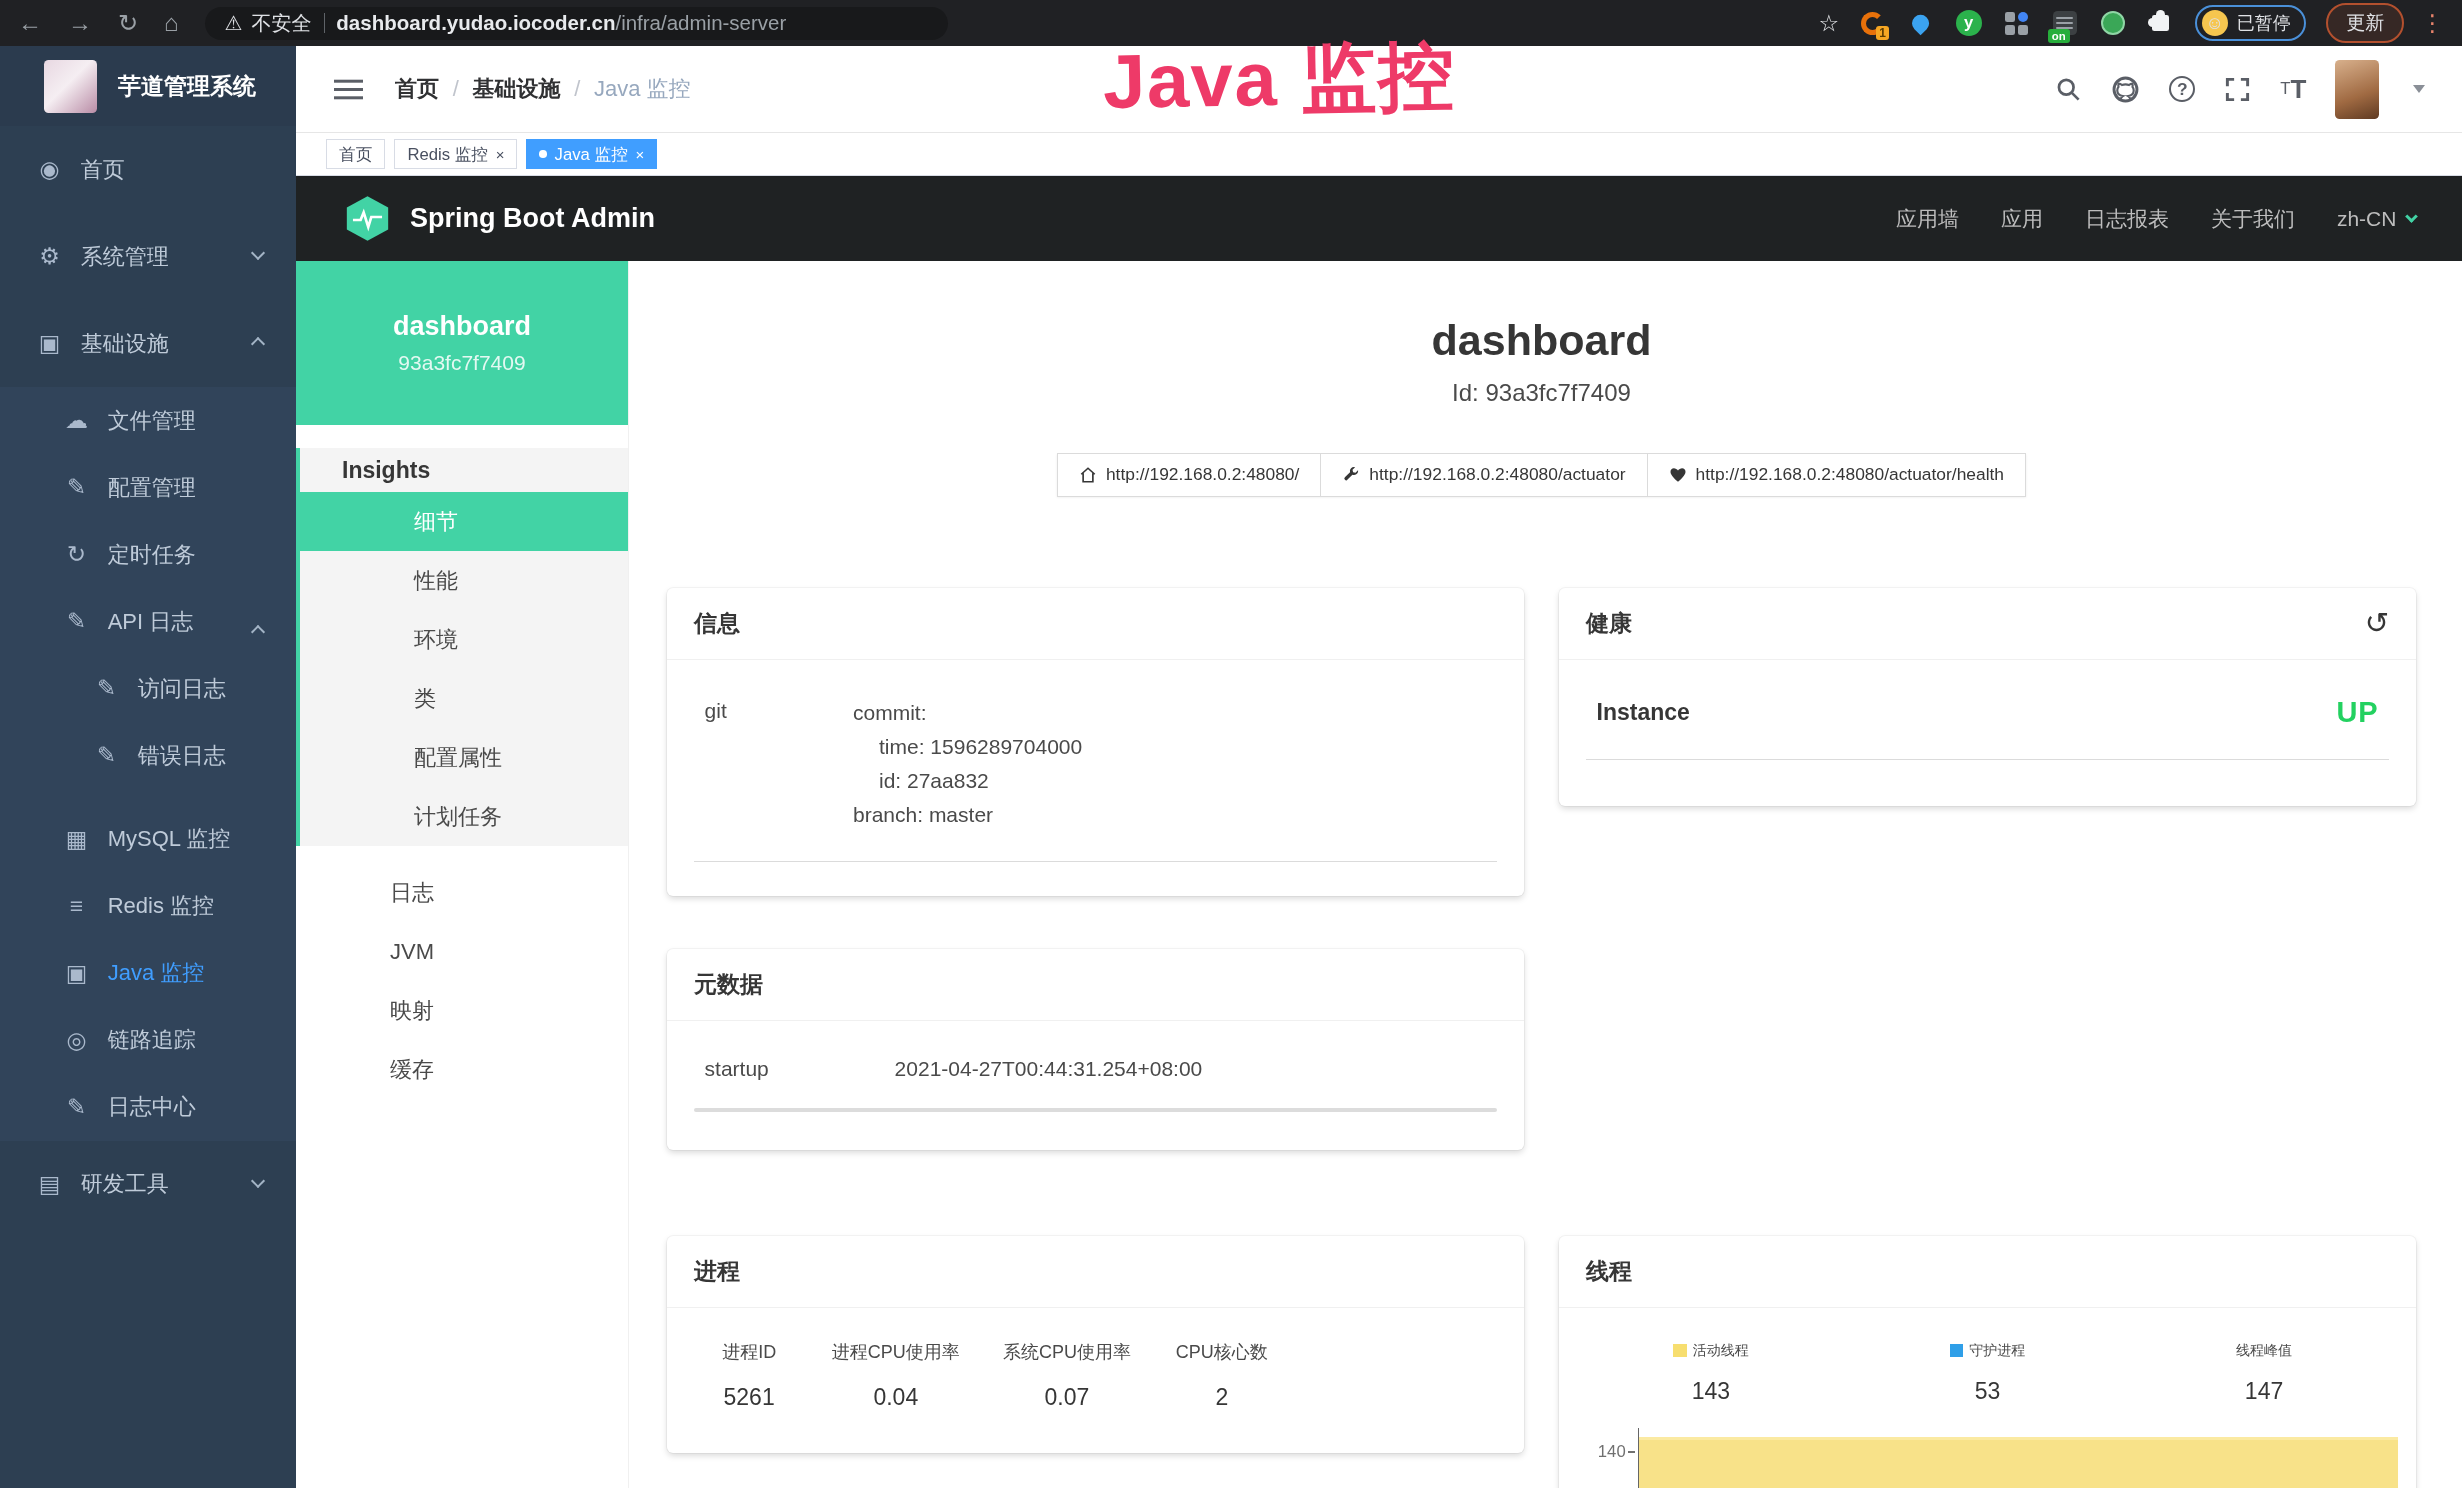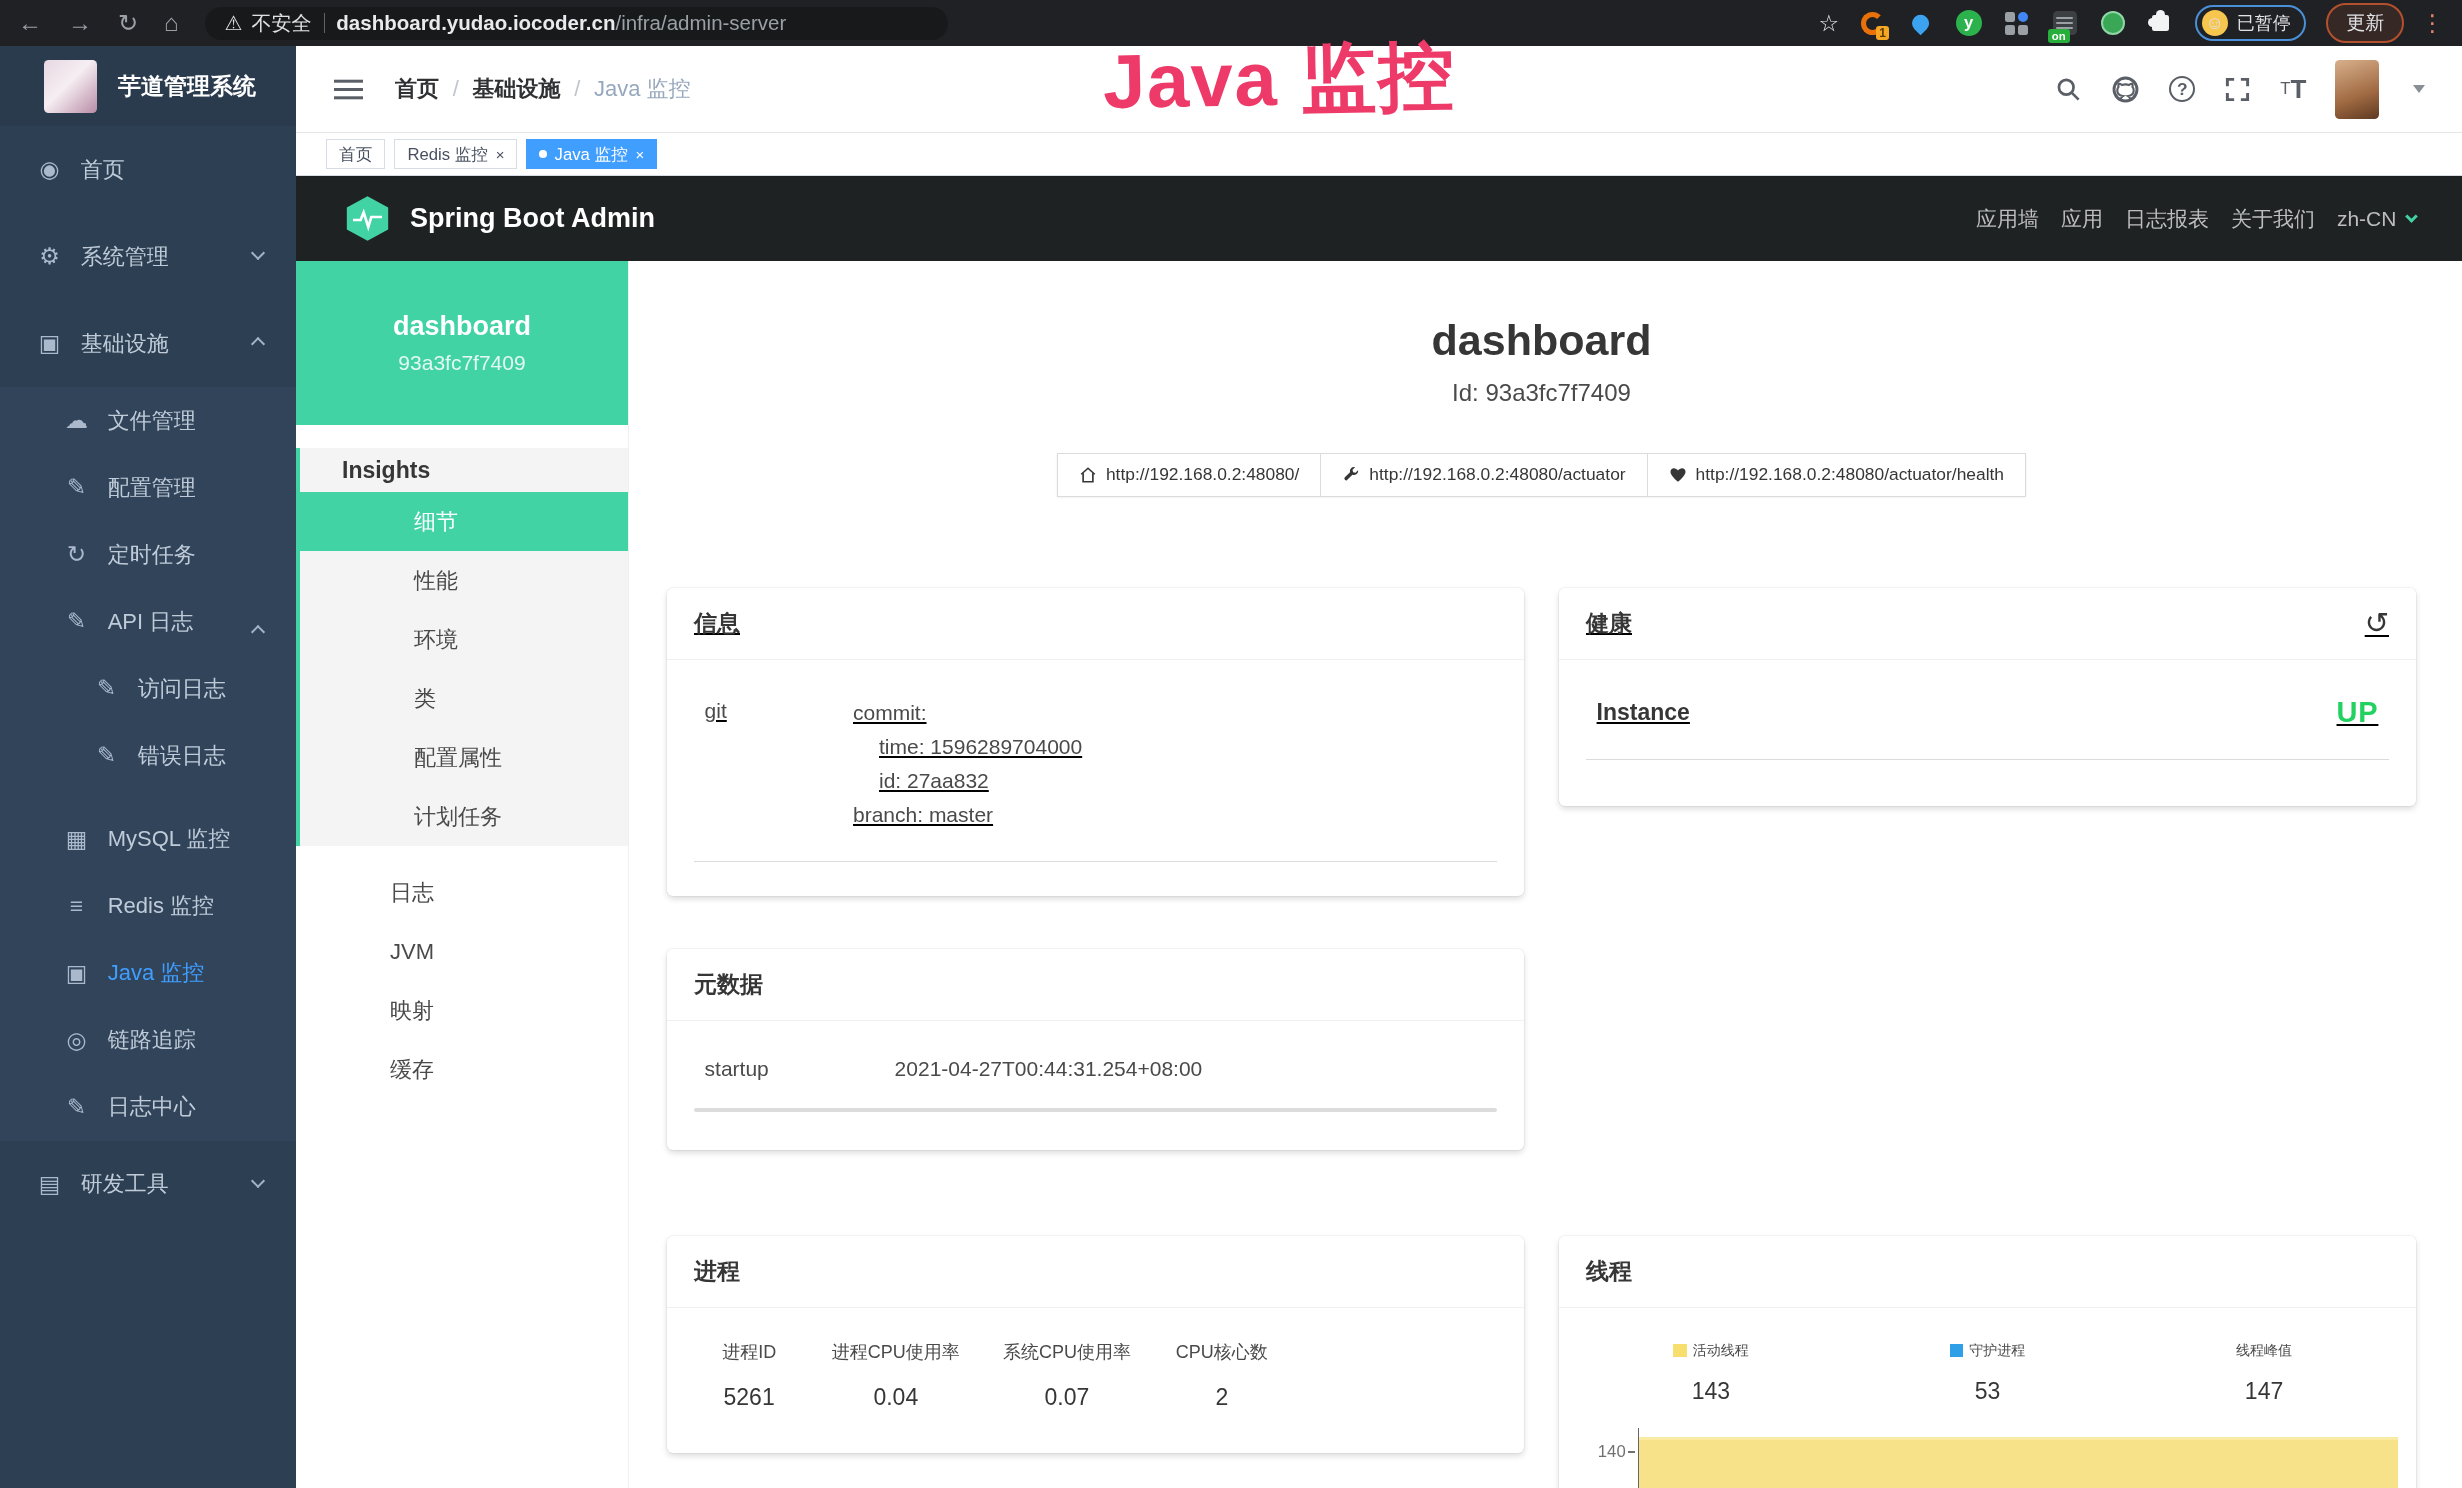--- a/index.html
+++ b/index.html
@@ -75,21 +75,21 @@
   .tag { display:inline-flex; align-items:center; height:30px; padding:0 12px; border:0.8px solid #d8dce5; background:#fff; color:#495060; font-size:16.7px; gap:7.6px; }
   .tag .x { font-size:15px; color:#495060; }
   .tag.active { background:#409eff; border-color:#409eff; color:#fff; }
   .tag.active .x { color:#fff; }
   .dot { width:7.6px; height:7.6px; border-radius:50%; background:#fff; }
 
   
   .sba-nav { height:85px; background:#1f2223; display:flex; align-items:center; padding:0 47px; }
   .brand { display:flex; align-items:center; gap:18px; }
   .brand-txt { color:#fff; font-size:27px; font-weight:700; }
-  .sba-links { margin-left:auto; display:flex; align-items:center; gap:22px; }
+  .sba-links { margin-left:auto; display:flex; align-items:center; gap:42px; }
   .sba-links .lnk2 { color:#bdbdbd; font-size:21px; }
   .loc { color:#bdbdbd; font-size:21px; display:flex; align-items:center; gap:10.6px; }
   .gchev { width:9px; height:9px; border-right:3px solid #42d3a5; border-bottom:3px solid #42d3a5; transform:rotate(45deg); margin-top:-4.6px; }
 
   .sba-body { display:flex; height:1476px; }
   .sba-side { width:334px; background:#fff; border-right:0.8px solid #f0f0f0; }
   .inst-head { height:164px; background:#42d3a5; color:#fff; display:flex; flex-direction:column; align-items:center; justify-content:center; gap:9px; }
   .inst-name { font-size:27px; font-weight:700; }
   .inst-id { font-size:21px; color:rgba(255,255,255,.85); }
   .group { background:#f4f4f4; border-left:4.6px solid #42d3a5; }
@@ -410,21 +410,21 @@
                 <svg width="18" height="18" viewBox="0 0 24 24">
                   <path d="M12 21C5 15 2 11 2 7.6 2 5 4 3 6.5 3 8.6 3 10.6 4.3 12 6c1.4-1.7 3.4-3 5.5-3C20 3 22 5 22 7.6 22 11 19 15 12 21z" fill="#363636"></path>
                 </svg>
               </span>
             <span>http://192.168.0.2:48080/actuator/health</span>
           </span>
         </div>
       </div>
 
       <div class="cards">
-        <div class="crow" style="margin-bottom:53px;text-decoration:underline;">
+        <div class="crow" style="margin-bottom:53px;">
           <div class="col">
             <div class="card">
               <div class="card-head">
                 <span class="card-title">信息</span>
               </div>
               <div class="card-body">
                 <div class="kv">
                   <span class="k">git</span>
                   <span class="v">
                     <span style="display:block">commit:</span>

